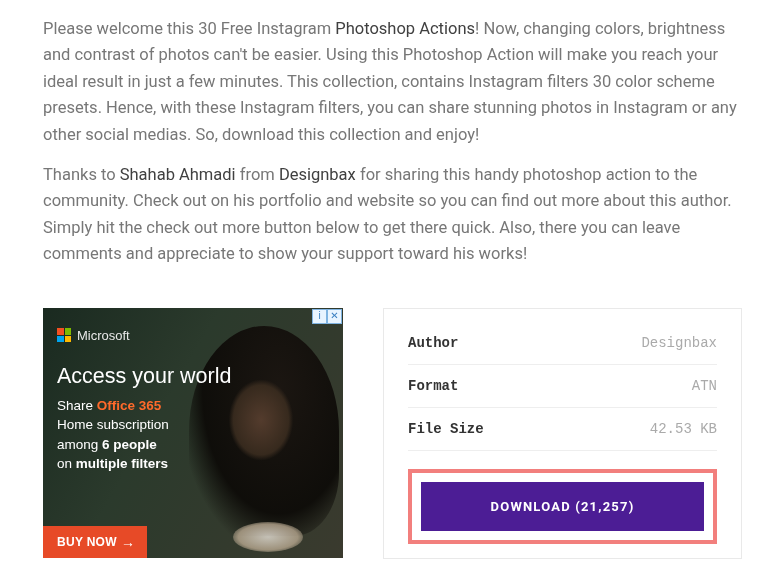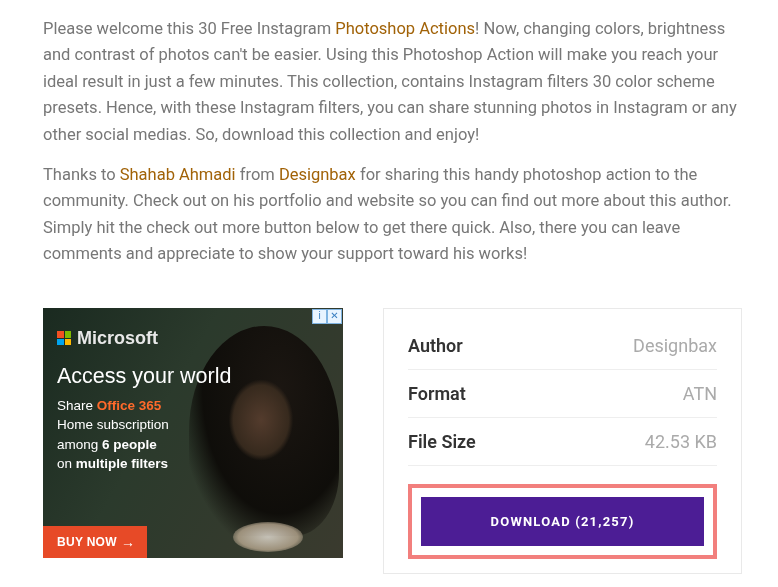--- a/index.html
+++ b/index.html
@@ -10,21 +10,21 @@
     width: 778px;
     padding: 16px 36px 20px 43px;
   }
   p.intro {
     font-size: 16.5px;
     line-height: 1.6;
     color: #777;
     margin-bottom: 14px;
   }
   a.link {
-    color: #a16207;
+    color: #404040;
     text-decoration: none;
   }
   .columns {
     display: flex;
     gap: 40px;
     margin-top: 40px;
     align-items: flex-start;
   }
   .ad {
     width: 300px;
@@ -53,21 +53,21 @@
     align-items: center;
     justify-content: center;
     line-height: 1;
   }
   .ad-ms-row { position:absolute; top:20px; left:14px; display:flex; align-items:center; gap:6px;}
   .ms-logo { width:14px; height:14px; display:grid; grid-template-columns:1fr 1fr; grid-template-rows:1fr 1fr; gap:1px;}
   .ms-logo div:nth-child(1){background:#f25022}
   .ms-logo div:nth-child(2){background:#7fba00}
   .ms-logo div:nth-child(3){background:#00a4ef}
   .ms-logo div:nth-child(4){background:#ffb900}
-  .ms-text { color:#e8e8e8; font-size:18px; font-weight:700; }
+  .ms-text { color:#e8e8e8; font-size:13px; font-weight:400; }
   .ad-headline {
     position:absolute; top:56px; left:14px;
     font-size:21.5px; font-weight:400; color:#fff;
   }
   .ad-body {
     position:absolute; top:88px; left:14px;
     font-size:13.5px; line-height:1.45; color:#fff;
   }
   .ad-body .o365 { color:#ff6a2b; font-weight:600; }
   .ad-body .bold { font-weight:600; }
@@ -101,21 +101,22 @@
   }
   .info-card {
     flex: 1;
     border: 1px solid #e9e9e9;
     padding: 24px 24px 14px 24px;
   }
   .info-row {
     display:flex; justify-content:space-between; align-items:center;
     padding: 13px 0;
     border-bottom: 1px solid #eee;
-    font-size:18px;
+    font-size:14px;
+    font-family:Liberation Mono, monospace;
   }
   .info-row:first-child { padding-top: 2px; }
   .info-row:last-of-type { border-bottom:none; }
   .info-label { color:#333; font-weight:600; }
   .info-value { color:#aaa; }
   .dl-wrap {
     margin-top: 18px;
     border: 4px solid #f27f7d;
     padding: 9px;
   }

